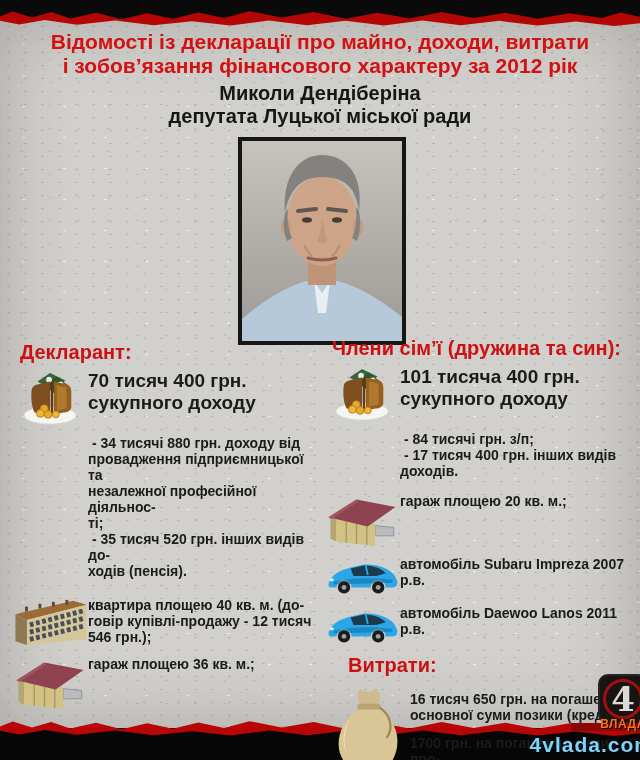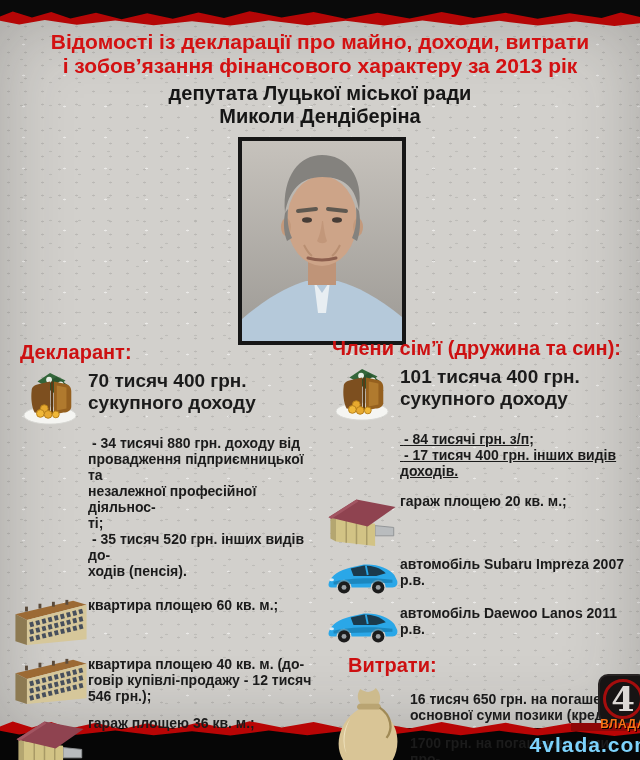--- a/index.html
+++ b/index.html
@@ -31,21 +31,21 @@
   
   .col{position:absolute;z-index:3;color:#1b1b1b;}
   .col-left{left:14px;top:341px;width:306px;}
   .col-right{left:326px;top:337px;width:312px;}
   .red-heading{margin:0 0 6px 6px;font-size:20px;color:#cd1011;}
   .row{display:flex;align-items:flex-start;margin-bottom:9px;}
   .ic{flex:0 0 74px;display:flex;justify-content:center;align-items:center;}
   .tx{flex:1;font-size:14px;line-height:16px;white-space:pre-wrap;}
   .amount{flex:1;font-size:19px;line-height:22px;white-space:pre-wrap;}
   .details{margin:2px 0 18px 74px;font-size:14px;line-height:16px;white-space:pre-wrap;}
-  .col-right .details{margin-bottom:14px;text-decoration:underline;}
+  .col-right .details{margin-bottom:14px;}
   .expenses-heading{margin:8px 0 8px 22px;}
   .expenses{display:flex;align-items:flex-start;}
   .ic-big{flex:0 0 84px;}
   .exp-items{flex:1;padding-top:6px;}
   .exp-items .tx{display:block;margin-bottom:12px;}
   
   .logo{position:absolute;right:3px;top:676px;width:72px;text-align:center;z-index:5;}
   .logo-badge{position:relative;width:46px;height:46px;margin:0 auto;background:#171414;
       border-radius:8px;box-shadow:0 0 0 2px #282424;}
   .logo-badge::before{content:"";position:absolute;inset:3px;border:3px solid #a40d0d;border-radius:50%;}
@@ -155,25 +155,25 @@
 
 <div class="page">
   <div class="paper"></div>
   <div class="tear tear-top"></div>
   <div class="tear tear-bottom"></div>
   <div class="band-bottom"></div>
 
   <div class="header">
     <div class="title">
       <span>Відомості із декларації про майно, доходи, витрати</span>
-      <span>і зобов’язання фінансового характеру за 2013 рік</span>
+      <span>і зобов’язання фінансового характеру за 2012 рік</span>
     </div>
     <div class="subtitle">
+      <span>Миколи Дендіберіна</span>
       <span>депутата Луцької міської ради</span>
-      <span>Миколи Дендіберіна</span>
     </div>
   </div>
 
   <div class="photo">
     <svg width="160" height="200">
         <use href="#i-portrait"></use>
       </svg>
   </div>
 
   <section class="col col-left">
@@ -192,28 +192,20 @@
 незалежної професійної діяльнос-
 ті;
  - 35 тисяч 520 грн. інших видів до-
 ходів (пенсія).</div>
     <div class="row">
       <div class="ic">
         <svg width="72" height="50">
             <use href="#i-apartment"></use>
           </svg>
       </div>
-      <div class="tx">квартира площею 60 кв. м.;</div>
-    </div>
-    <div class="row">
-      <div class="ic">
-        <svg width="72" height="50">
-            <use href="#i-apartment"></use>
-          </svg>
-      </div>
       <div class="tx">квартира площею 40 кв. м. (до-
 говір купівлі-продажу - 12 тисяч
 546 грн.);</div>
     </div>
     <div class="row">
       <div class="ic">
         <svg width="70" height="54">
             <use href="#i-garage"></use>
           </svg>
       </div>

